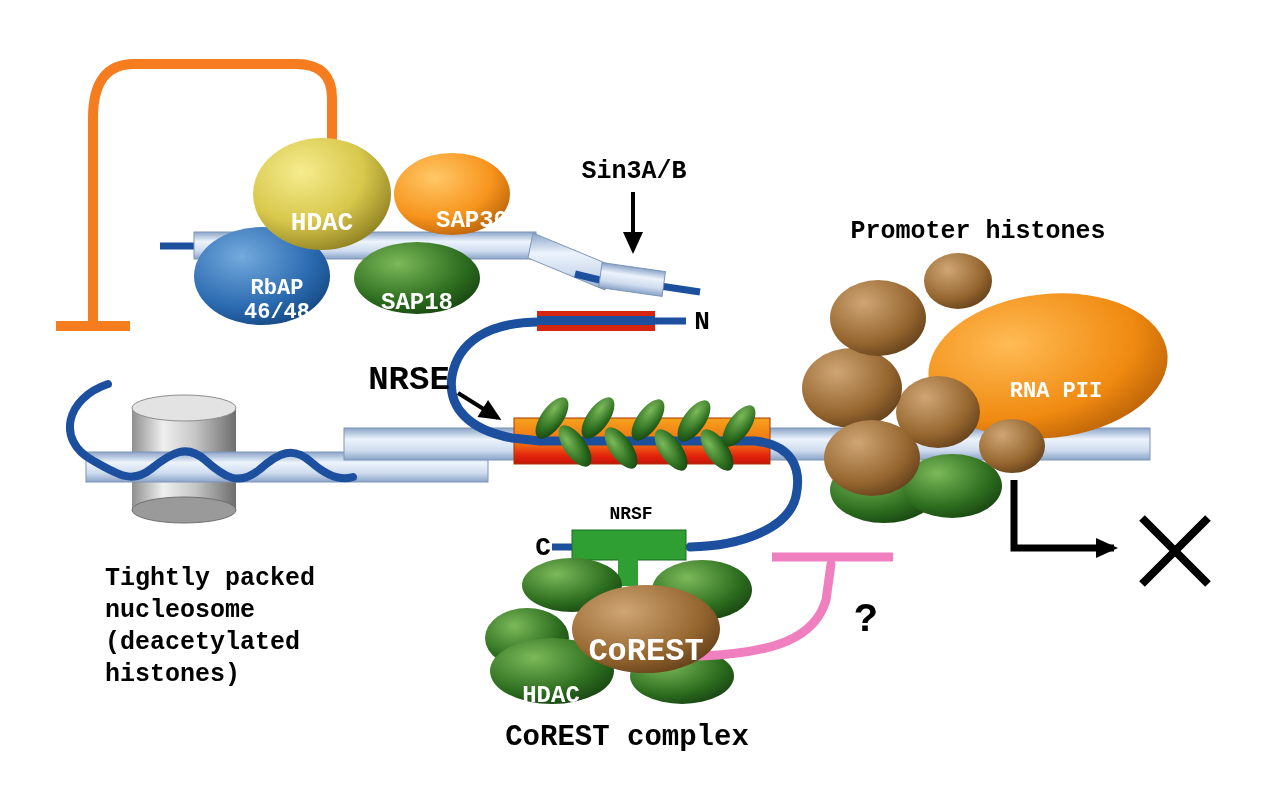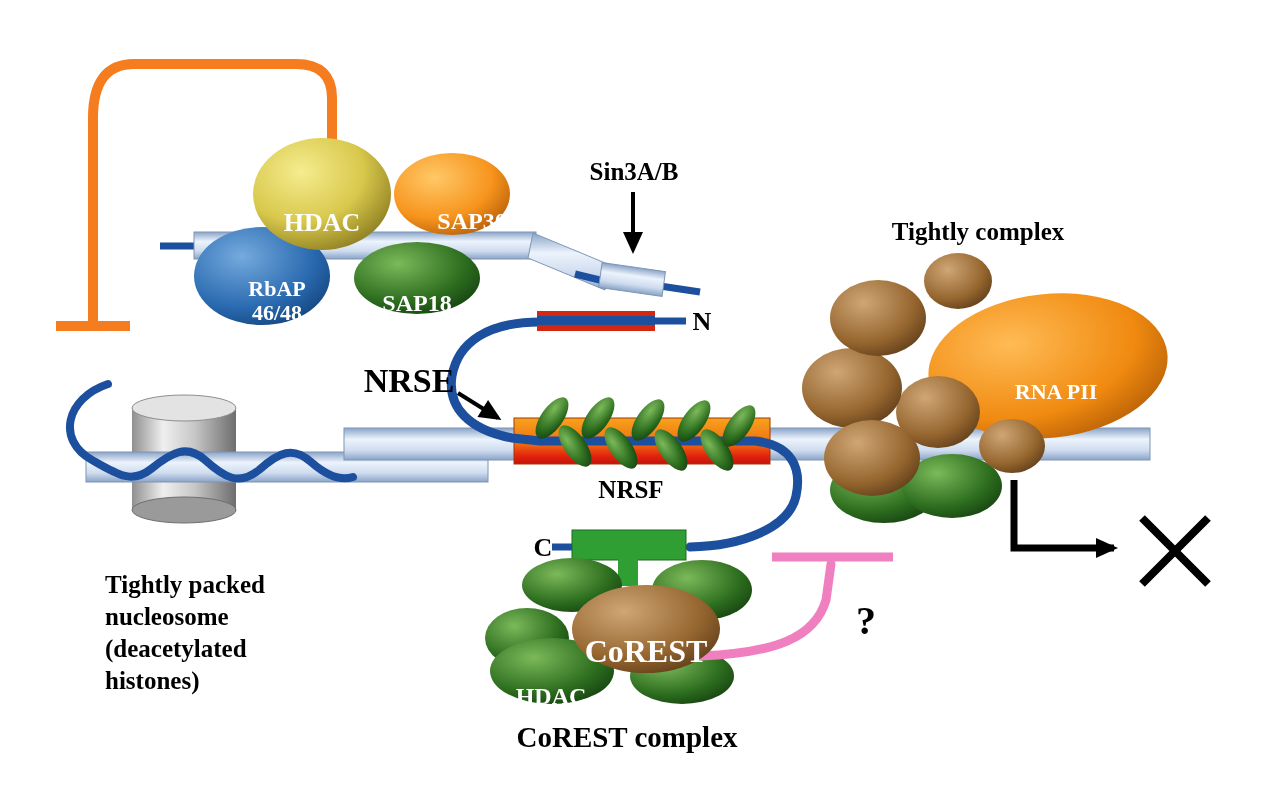--- a/index.html
+++ b/index.html
@@ -7,30 +7,30 @@
     position:relative;
     width:1280px;height:789px;
     background:#ffffff;
     overflow:hidden;
     font-family:"Liberation Serif", serif;
   }
   #diagram-svg{position:absolute;left:0;top:0;}
   .label{
     position:absolute;
     transform:translate(-50%,-50%);
-    font-family:Liberation Serif, serif;
+    font-family:Liberation Mono, monospace;
     font-weight:bold;
     color:#000;
     white-space:pre-line;
     text-align:center;
     line-height:1.1;
     pointer-events:none;
   }
   .label-white{color:#ffffff;margin-top:24px;}
-  .label-left{transform:none;text-align:left;line-height:1.28;margin-top:6px;}
+  .label-left{transform:none;text-align:left;line-height:1.28;}
 </style>
 </head>
 <body>
 
 <div id="stage">
 
 <svg id="diagram-svg" width="1280" height="789" viewBox="0 0 1280 789">
   <defs>
     <linearGradient id="gradDNA" x1="0" y1="0" x2="0" y2="1">
       <stop offset="0" stop-color="#8aa4c8"></stop>
@@ -177,26 +177,26 @@
 </svg>
 
 <div class="label label-white" style="left:322px;top:199px;font-size:26px;">HDAC</div>
 <div class="label label-white" style="left:472px;top:197px;font-size:24px;">SAP30</div>
 <div class="label label-white" style="left:417px;top:279px;font-size:24px;">SAP18</div>
 <div class="label label-white" style="left:277px;top:277px;font-size:22px;">RbAP
 46/48</div>
 <div class="label" style="left:634px;top:172px;font-size:25px;">Sin3A/B</div>
 <div class="label" style="left:702px;top:322px;font-size:26px;">N</div>
 <div class="label" style="left:409px;top:381px;font-size:34px;">NRSE</div>
-<div class="label" style="left:631px;top:490px;font-size:25px;">NRSF</div>
+<div class="label" style="left:631px;top:515px;font-size:18px;">NRSF</div>
 <div class="label" style="left:543px;top:548px;font-size:26px;">C</div>
 <div class="label label-white" style="left:646px;top:628px;font-size:32px;">CoREST</div>
 <div class="label label-white" style="left:551px;top:672px;font-size:24px;">HDAC</div>
 <div class="label" style="left:627px;top:738px;font-size:29px;">CoREST complex</div>
-<div class="label" style="left:978px;top:232px;font-size:25px;">Tightly complex</div>
+<div class="label" style="left:978px;top:232px;font-size:25px;">Promoter histones</div>
 <div class="label label-white" style="left:1056px;top:368px;font-size:22px;">RNA PII</div>
 <div class="label" style="left:866px;top:621px;font-size:40px;">?</div>
 <div class="label label-left" style="left:105px;top:563px;font-size:25px;transform:none;">Tightly packed
 nucleosome
 (deacetylated
 histones)</div>
 
 </div>
 
 </body></html>

